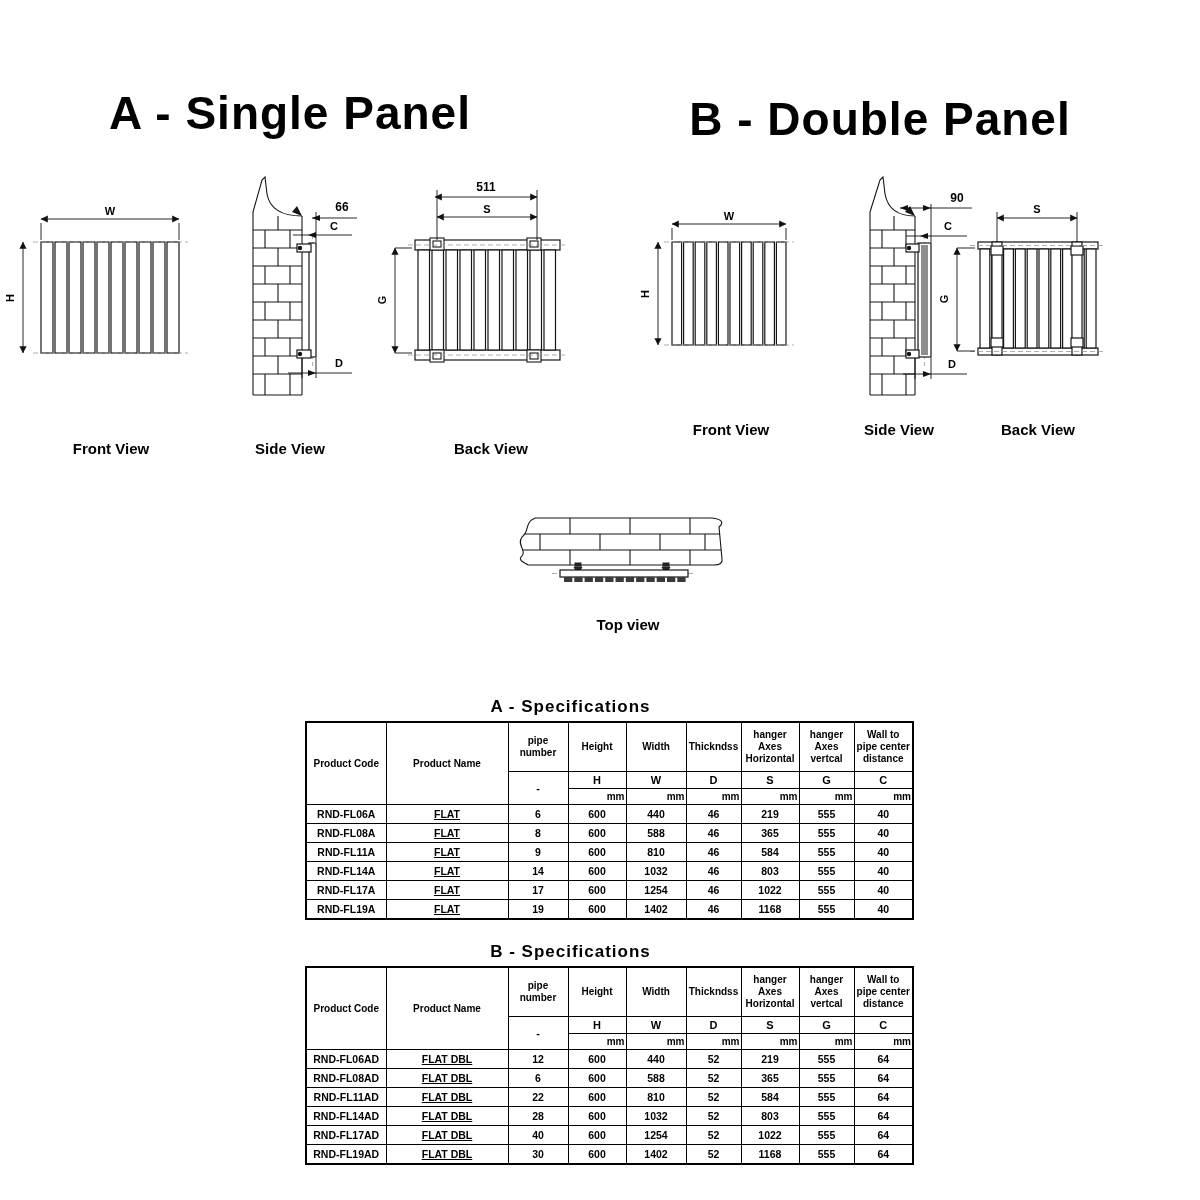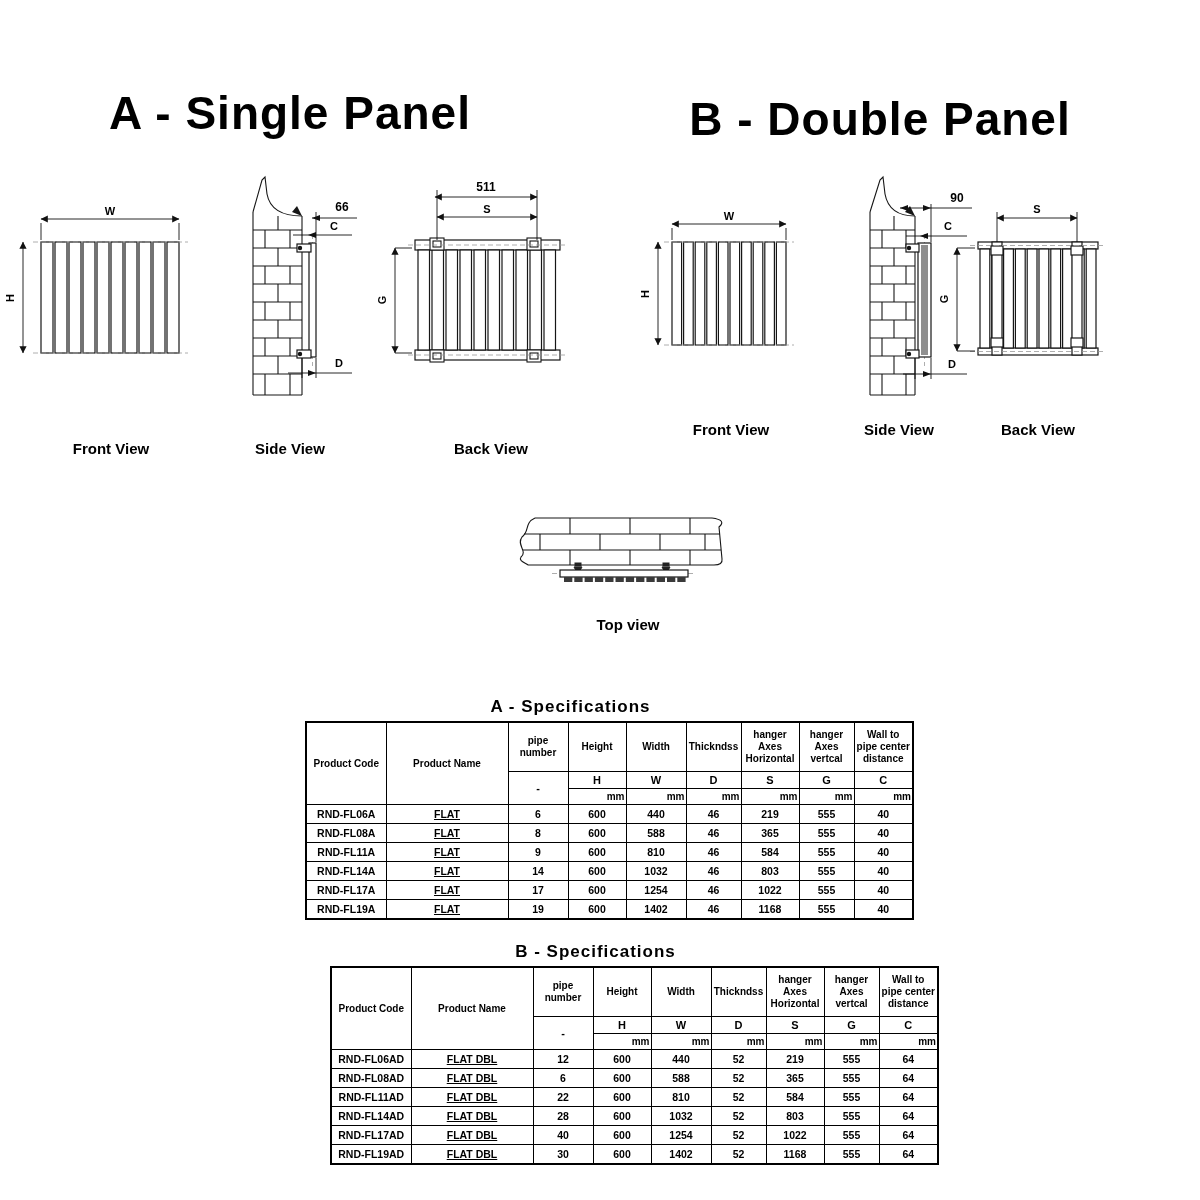--- a/index.html
+++ b/index.html
@@ -443,21 +443,21 @@
         <td>1402</td>
         <td>46</td>
         <td>1168</td>
         <td>555</td>
         <td>40</td>
       </tr>
       </tbody>
     </table>
   </div>
 
-  <div class="abs spec-wrap" style="left:305px;top:942px;margin-left:25px;">
+  <div class="abs spec-wrap" style="left:305px;top:942px;">
     <div class="spec-title">B - Specifications</div>
     <table class="spec">
       <colgroup>
         <col style="width:80px">
           <col style="width:122px">
           <col style="width:60px">
           <col style="width:58px">
         <col style="width:60px">
           <col style="width:55px">
           <col style="width:58px">

